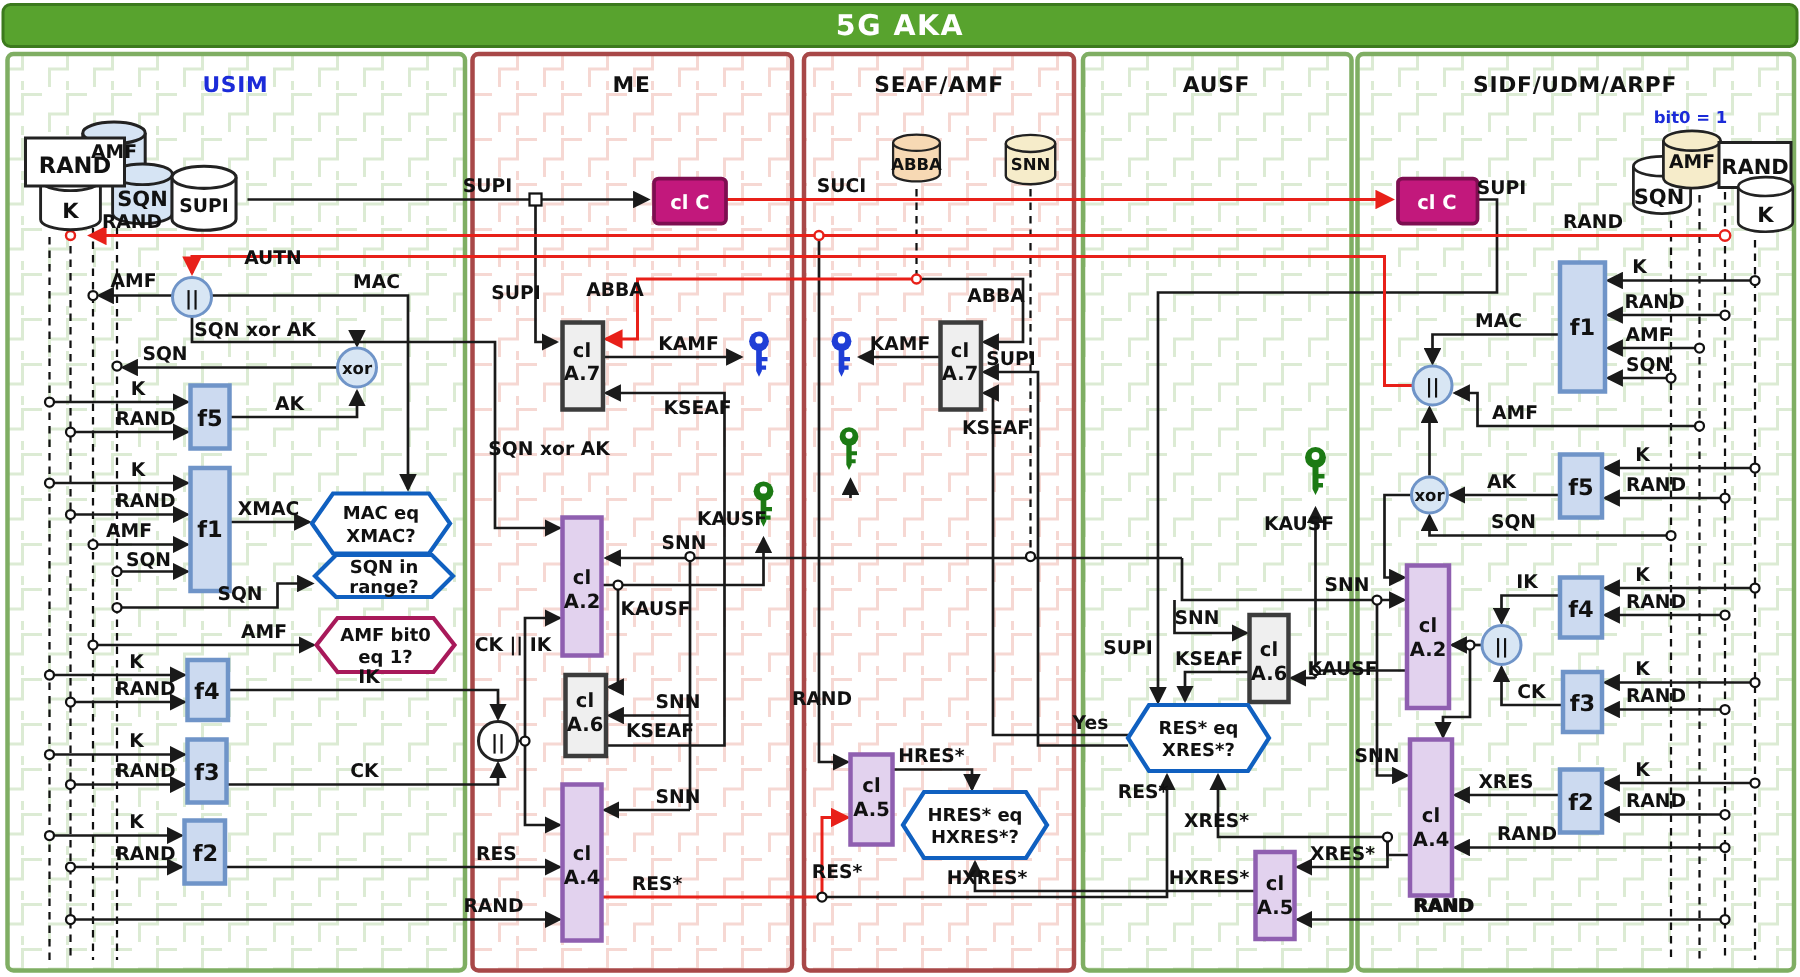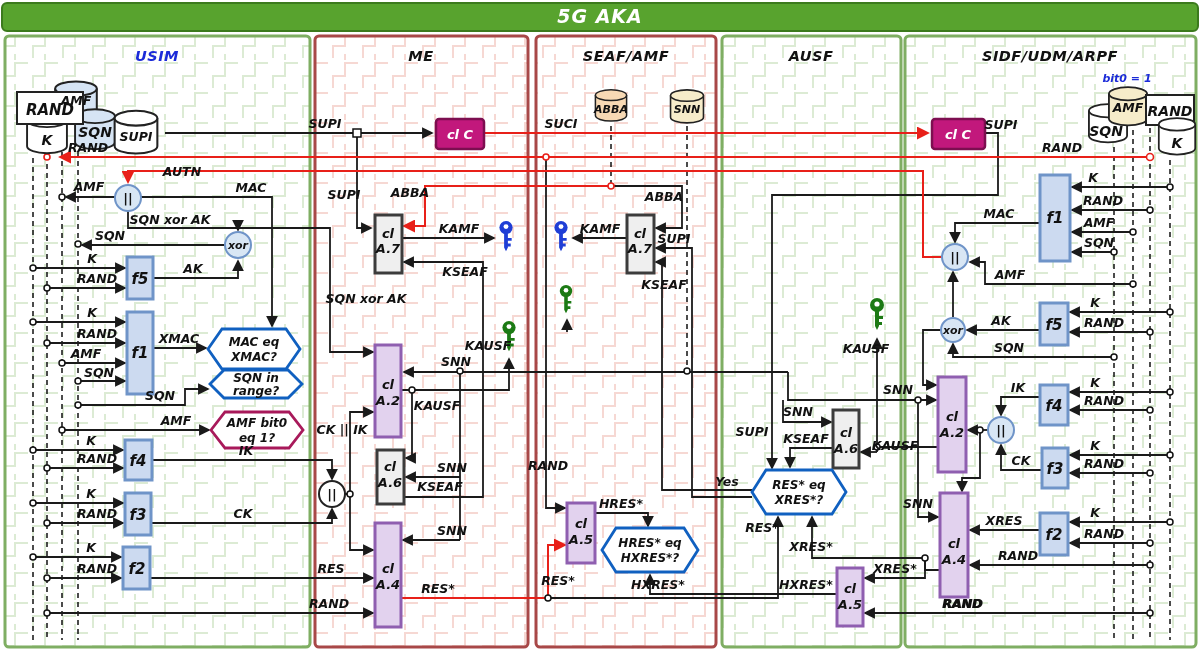--- a/index.html
+++ b/index.html
@@ -1,16 +1,16 @@
 <!DOCTYPE html>
 <html><head>
 <meta charset="utf-8">
 <style>
   html,body{margin:0;padding:0;background:#fff;}
-  .stage{position:relative;width:1200px;height:651px;font-family:"DejaVu Sans",sans-serif;font-style:italic;}
+  .stage{position:relative;width:1200px;height:651px;font-family:"DejaVu Sans",sans-serif;}
   svg{display:block;}
   text{font-family:"DejaVu Sans",sans-serif;font-weight:bold;text-anchor:middle;fill:#111;}
   .lb{font-size:12.5px;}
   .sm{font-size:11px;}
   .hx{font-size:12px;}
   .hdr{font-size:14.5px;letter-spacing:.5px;}
   .hdr-blue{fill:#1b2bd8;}
   .ttl{font-size:19px;fill:#fff;letter-spacing:1px;}
   .fbx{font-size:15px;}
   .clt{font-size:13px;}

